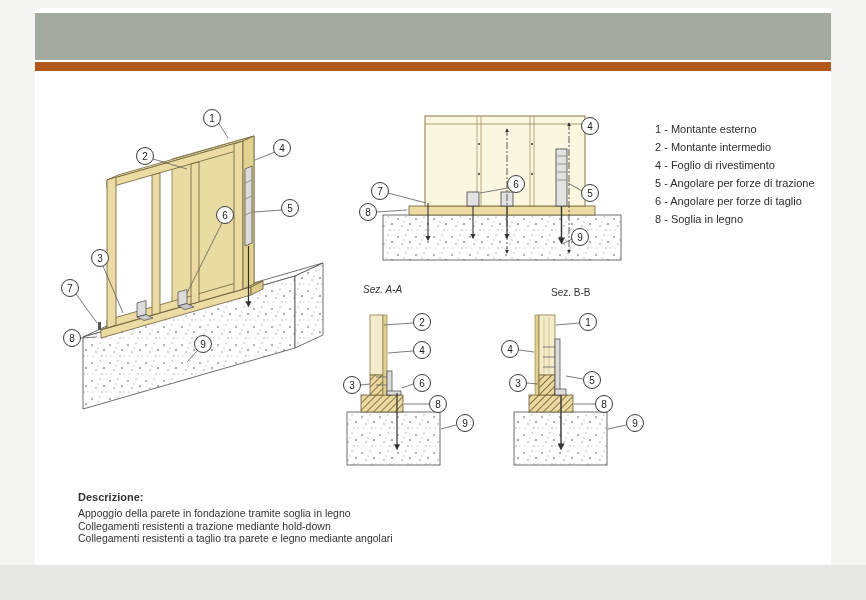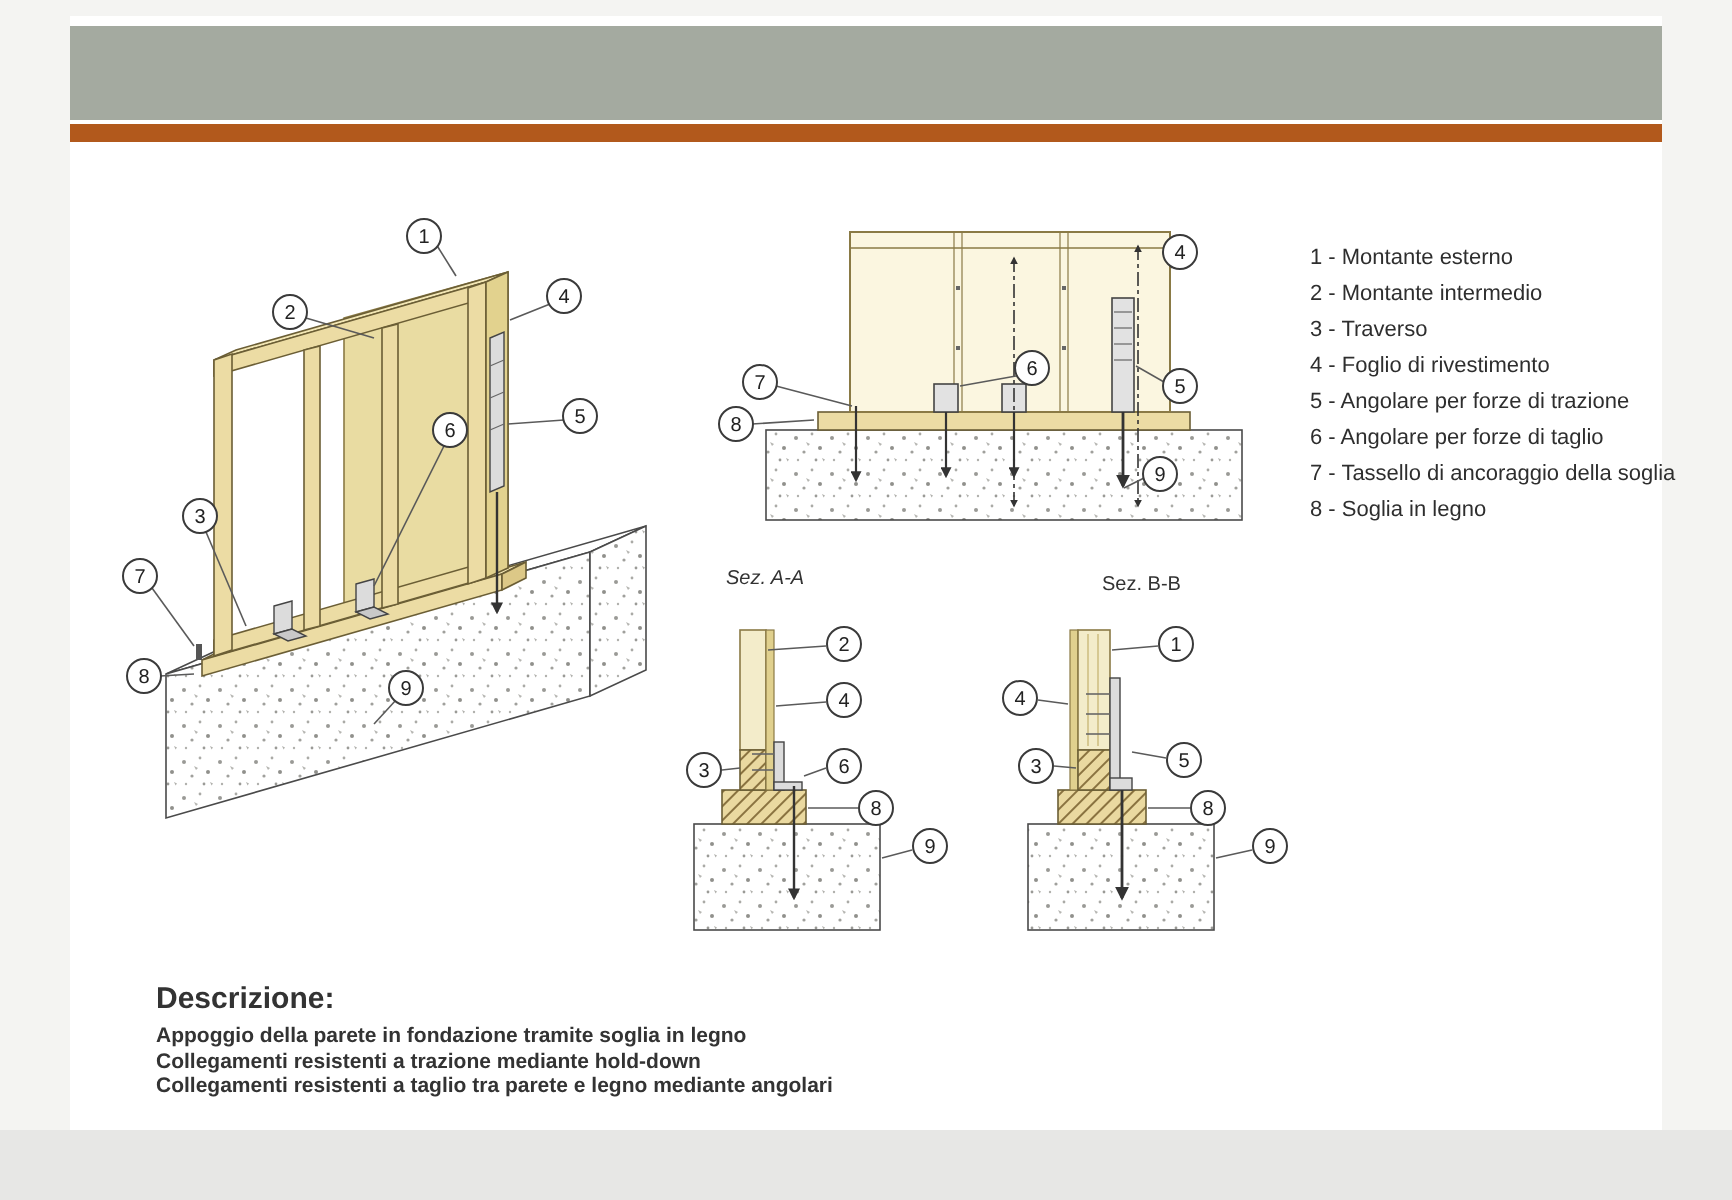--- a/index.html
+++ b/index.html
@@ -35,22 +35,22 @@
   .sez-b{left:503px;top:279px;margin-left:13px;}
   .legend{
     position:absolute;left:620px;top:112px;width:200px;
     font-size:11px;color:#2e2e2e;
   }
   .legend-item{line-height:18px;white-space:nowrap;}
   .description{
     position:absolute;left:43px;top:483px;width:560px;
     color:#333;
   }
-  .desc-title{font-size:15px;font-weight:bold;margin-bottom:4px;}
-  .desc-line{font-size:10.5px;line-height:12.5px;white-space:nowrap;font-weight:bold;}
+  .desc-title{font-size:11px;font-weight:bold;margin-bottom:4px;}
+  .desc-line{font-size:10.5px;line-height:12.5px;white-space:nowrap;}
 </style>
 </head>
 <body>
 
 <div class="slide">
   <div class="band band-gray"></div>
   <div class="band band-orange"></div>
 
   <svg class="drawing" width="796" height="494" viewBox="0 0 796 494">
     <defs>
@@ -331,25 +331,23 @@
       </g>
     </g>
   </svg>
 
   <div class="sez-label sez-a">Sez. A-A</div>
   <div class="sez-label sez-b">Sez. B-B</div>
 
   <div class="legend">
     <div class="legend-item">1 - Montante esterno</div>
     <div class="legend-item">2 - Montante intermedio</div>
-    <div class="legend-item">3 - Traverso</div>
     <div class="legend-item">4 - Foglio di rivestimento</div>
     <div class="legend-item">5 - Angolare per forze di trazione</div>
     <div class="legend-item">6 - Angolare per forze di taglio</div>
-    <div class="legend-item">7 - Tassello di ancoraggio della soglia</div>
     <div class="legend-item">8 - Soglia in legno</div>
   </div>
 
   <div class="description">
     <div class="desc-title">Descrizione:</div>
     <div class="desc-line">Appoggio della parete in fondazione tramite soglia in legno</div>
     <div class="desc-line">Collegamenti resistenti a trazione mediante hold-down</div>
     <div class="desc-line">Collegamenti resistenti a taglio tra parete e legno mediante angolari</div>
   </div>
 </div>

